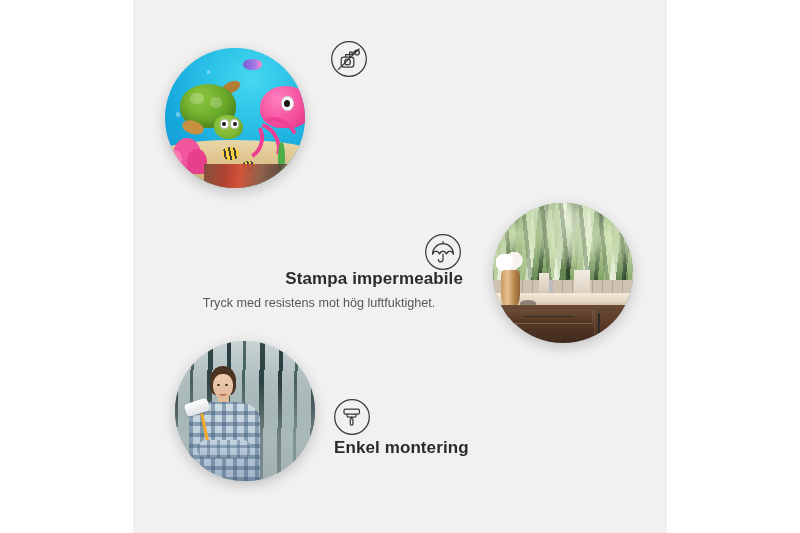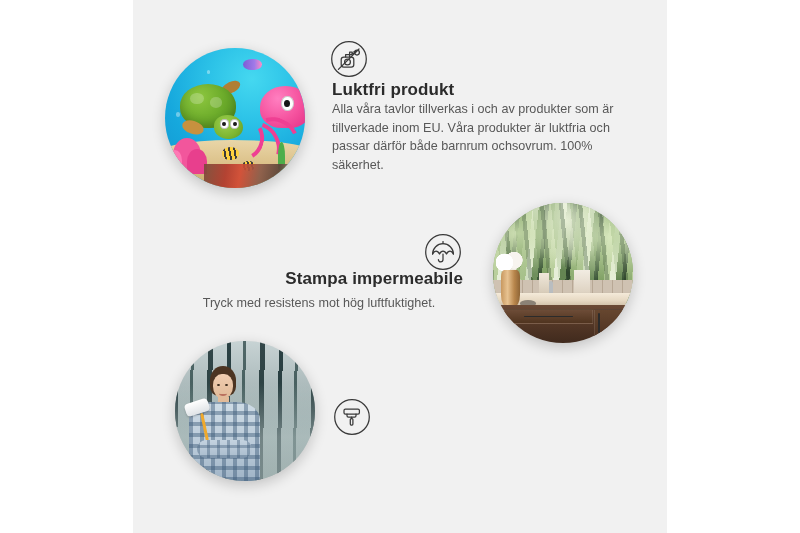--- a/index.html
+++ b/index.html
@@ -377,22 +377,20 @@
       <path d="M15.6 16.9v-2.3h4v2.3"></path>
       <path d="M19.6 12.2h2.6v2.4h-2.6z"></path>
       <path d="M22.2 13.4h2.0"></path>
       <path d="M24.2 13.4v-1.9"></path>
       <path d="M24.2 11.5h1.8"></path>
       <circle cx="27.0" cy="12.6" r="2.4"></circle>
       <circle cx="17.5" cy="21.9" r="2.9"></circle>
       <path d="M8.4 29.4 29.0 9.0"></path>
     </svg>
   </div>
-  <div class="feature-title" id="f1-title">Luktfri produkt</div>
-  <div class="feature-body" id="f1-body">Alla våra tavlor tillverkas i och av produkter som är tillverkade inom EU. Våra produkter är luktfria och passar därför både barnrum ochsovrum. 100% säkerhet.</div>
 
   <div class="circle-img" id="img2">
     <div class="scene">
       <div class="bath-wall"></div>
       <div class="bath-backsplash"></div>
       <div class="bath-bottle"></div>
       <div class="bath-soap"></div>
       <div class="bath-faucet"></div>
       <div class="bath-counter"></div>
       <div class="bath-flowers"></div>
@@ -443,14 +441,15 @@
 
   <div class="feature-icon" id="f3-icon">
     <svg viewBox="0 0 38 38" fill="none" stroke="#3a3a3a" stroke-width="1.25" stroke-linecap="round" stroke-linejoin="round">
       <circle cx="19" cy="19" r="17.3"></circle>
       <rect x="11.0" y="11.2" width="15.4" height="5.0" rx="1.4"></rect>
       <path d="M14.0 16.2v1.6c0 0.8 0.6 1.4 1.4 1.4h6.2c0.8 0 1.4-0.6 1.4-1.4v-1.6"></path>
       <path d="M18.6 19.2v1.4"></path>
       <rect x="17.3" y="20.6" width="2.6" height="6.4" rx="0.9"></rect>
     </svg>
   </div>
+  <div class="feature-title" id="f3-title">Enkel montering</div>
 
 </div>
 
 </body></html>

